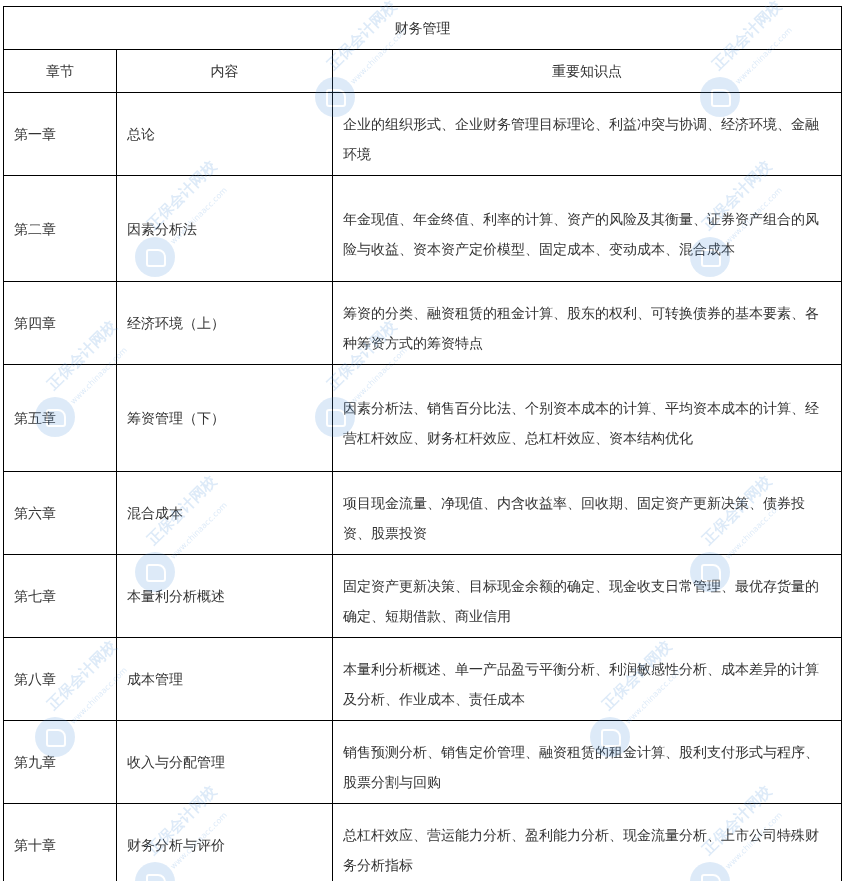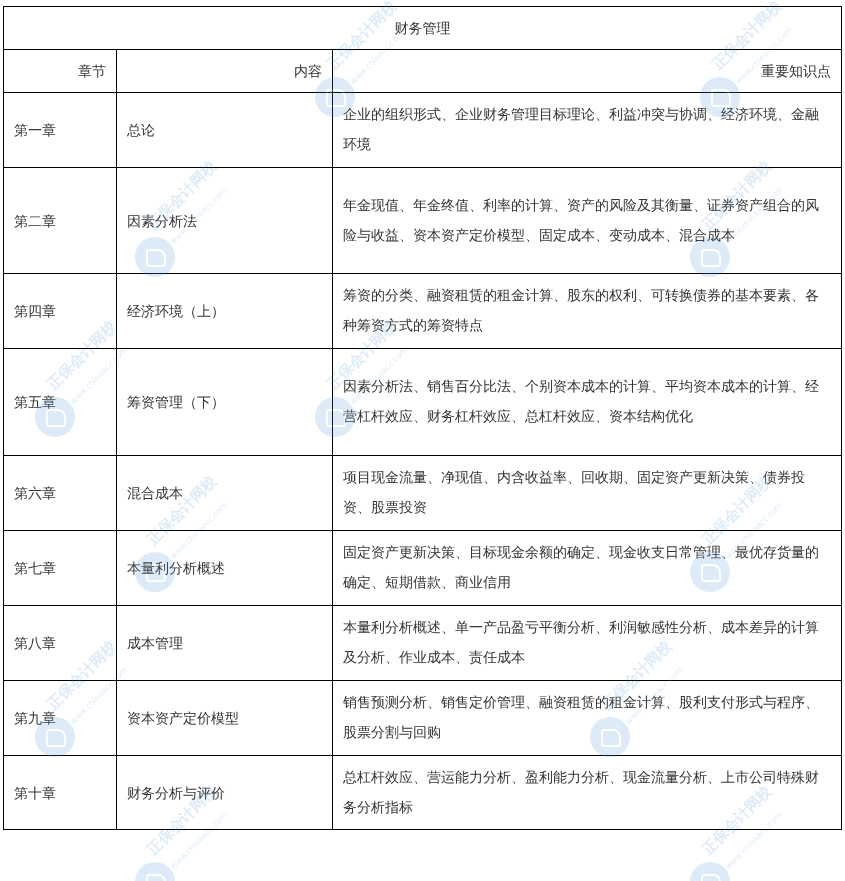--- a/index.html
+++ b/index.html
@@ -1,24 +1,24 @@
 <!DOCTYPE html>
 <html><head>
   <meta charset="utf-8">
   <style>
     html, body { margin:0; padding:0; background:#ffffff; }
     body { width:845px; height:881px; position:relative; overflow:hidden;
            font-family:"DejaVu Sans","Liberation Sans",sans-serif; color:#333333; }
     .tbl { position:absolute; left:3px; top:6px; width:839px; border-collapse:collapse; table-layout:fixed; z-index:1; }
     .tbl td { border:1.5px solid #000000; font-size:14px; line-height:30px; padding:0 10px; vertical-align:middle; }
     .tbl .title { text-align:center; height:42px; font-size:14px; }
-    .tbl .head td { text-align:right; height:42px; }
+    .tbl .head td { text-align:center; height:42px; }
     .tbl .c1 { width:113px; }
     .tbl .c2 { width:216px; }
-    .tbl .c3 { padding:4px 10px 6px 10px; word-break:break-all; }
+    .tbl .c3 { padding:16px 10px 6px 10px; word-break:break-all; }
     .wm { position:absolute; z-index:2; pointer-events:none; opacity:0.18; }
     .wm .circle { position:absolute; width:40px; height:40px; border-radius:50%; background:#4a90d9; left:0; top:22px; }
     .wm .circle::after { content:""; position:absolute; left:11px; top:12px; width:16px; height:14px; border:2px solid #ffffff; border-radius:3px 8px 3px 3px; }
     .wm .txt { position:absolute; left:22px; top:0; transform:rotate(-45deg); transform-origin:left bottom; white-space:nowrap; color:#4a90d9; font-size:15px; font-weight:bold; }
     .wm .url { position:absolute; left:40px; top:22px; transform:rotate(-45deg); transform-origin:left bottom; white-space:nowrap; color:#4a90d9; font-size:8px; }
   </style>
 </head>
 <body>
 
 <table class="tbl">
@@ -66,21 +66,21 @@
     <td>本量利分析概述</td>
     <td class="c3">固定资产更新决策、目标现金余额的确定、现金收支日常管理、最优存货量的确定、短期借款、商业信用</td>
   </tr>
   <tr style="height:75px">
     <td>第八章</td>
     <td>成本管理</td>
     <td class="c3">本量利分析概述、单一产品盈亏平衡分析、利润敏感性分析、成本差异的计算及分析、作业成本、责任成本</td>
   </tr>
   <tr style="height:75px">
     <td>第九章</td>
-    <td>资本资产定价模型</td>
+    <td>收入与分配管理</td>
     <td class="c3">销售预测分析、销售定价管理、融资租赁的租金计算、股利支付形式与程序、股票分割与回购</td>
   </tr>
   <tr style="height:74px">
     <td>第十章</td>
     <td>财务分析与评价</td>
     <td class="c3">总杠杆效应、营运能力分析、盈利能力分析、现金流量分析、上市公司特殊财务分析指标</td>
   </tr>
 </tbody>
   </table>
 

